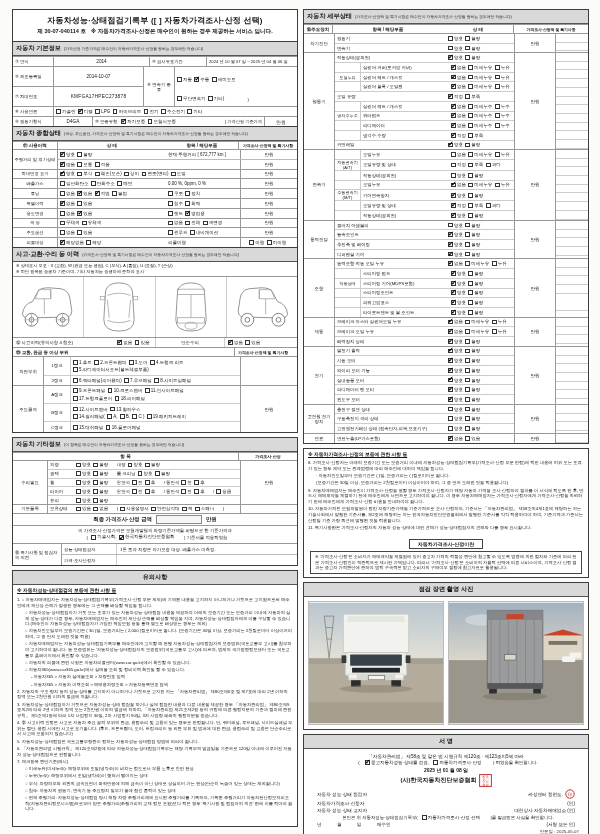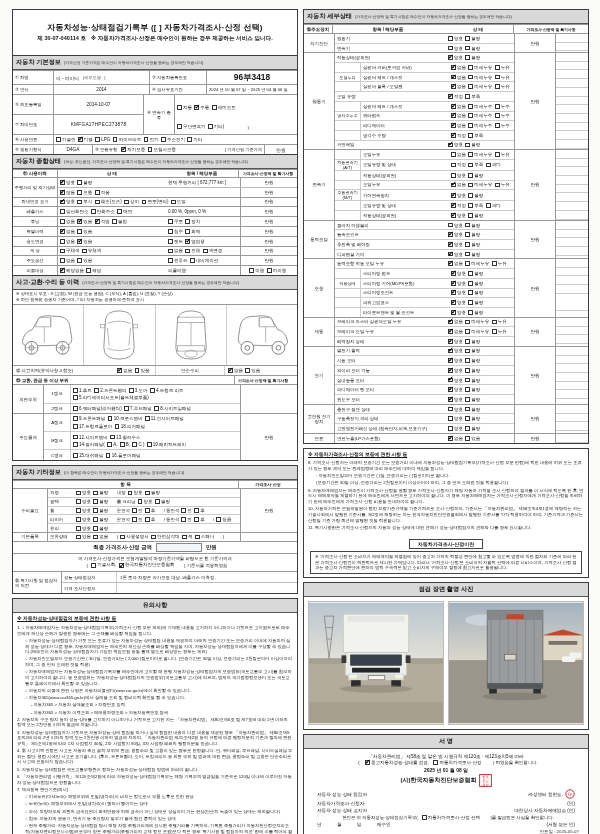--- a/index.html
+++ b/index.html
@@ -10,21 +10,21 @@
   .col-l{left:12px;width:286px;height:818px}
   .col-r{left:303px;width:286px;height:818px}
   .box{border:1px solid #3d3d3d;background:#fff}
   .gap{height:4px;flex:none}
   
   .secbar{background:#d9d9d9;border-bottom:1px solid #555;padding:2px 3px;display:flex;align-items:baseline;gap:3px}
   .secbar.center{justify-content:center}
   .sb-t{font-weight:bold;font-size:6.2px;white-space:nowrap}
   .sb-n{font-size:3.8px;color:#222}
   
-  .title-box{padding:12px 4px;text-align:center}
+  .title-box{padding:5px 4px;text-align:center}
   .t1{font-size:8px;font-weight:bold;letter-spacing:.2px}
   .t2{font-size:5.6px;font-weight:bold;margin-top:2px}
   
   .ck{display:inline-flex;align-items:center;margin:0 2.4px 0 0;font-size:4.5px;white-space:nowrap}
   .bx{width:4.8px;height:4.8px;border:1px solid #333;margin-right:1.2px;position:relative;background:#fff;box-sizing:border-box;flex:none}
   .bx.c::after{content:"✔";position:absolute;left:-1px;top:-3.2px;font-size:6.6px;color:#000}
   .sep{font-size:4.4px;margin:0 2px 0 6px;white-space:pre}
   
   .brow{display:flex;align-items:stretch;border-top:1px solid #999;min-height:9px}
   .brow:first-of-type{border-top:none}
@@ -142,29 +142,20 @@
         <span>※ 자동차가격조사·산정은 매수인이 원하는 경우 제공하는 서비스 입니다.</span>
       </div>
     </div>
 
     <div class="box" style="border-top:none">
       <div class="secbar">
         <span class="sb-t">자동차 기본정보</span>
         <span class="sb-n">(가격산정 기준가격은 매수인이 자동차가격조사·산정을 원하는 경우에만 적습니다)</span>
       </div>
       <div class="brow">
-        <div class="bl w34">① 차명</div>
-        <div class="bv f">
-            <span>이 - 마이티</span>
-            <span class="dim">[세부모델 :                ]</span>
-          </div>
-        <div class="bl w52" style="border-left:1px solid #999">② 자동차등록번호</div>
-        <div class="bv w88 regno">96부3418</div>
-      </div>
-      <div class="brow">
         <div class="bl w34">③ 연식</div>
         <div class="bv f" style="justify-content:center">2014</div>
         <div class="bl w52" style="border-left:1px solid #999">④ 검사유효기간</div>
         <div class="bv w88" style="font-size:4.2px">2024 년 10 월 07 일   ~   2025 년 04 월 06 일</div>
       </div>
       <div class="brow" style="padding:0">
         <div class="bhalf">
           <div class="br2">
             <div class="bl w34">⑤ 최초등록일</div>
             <div class="bv f" style="justify-content:center">2014-10-07</div>

